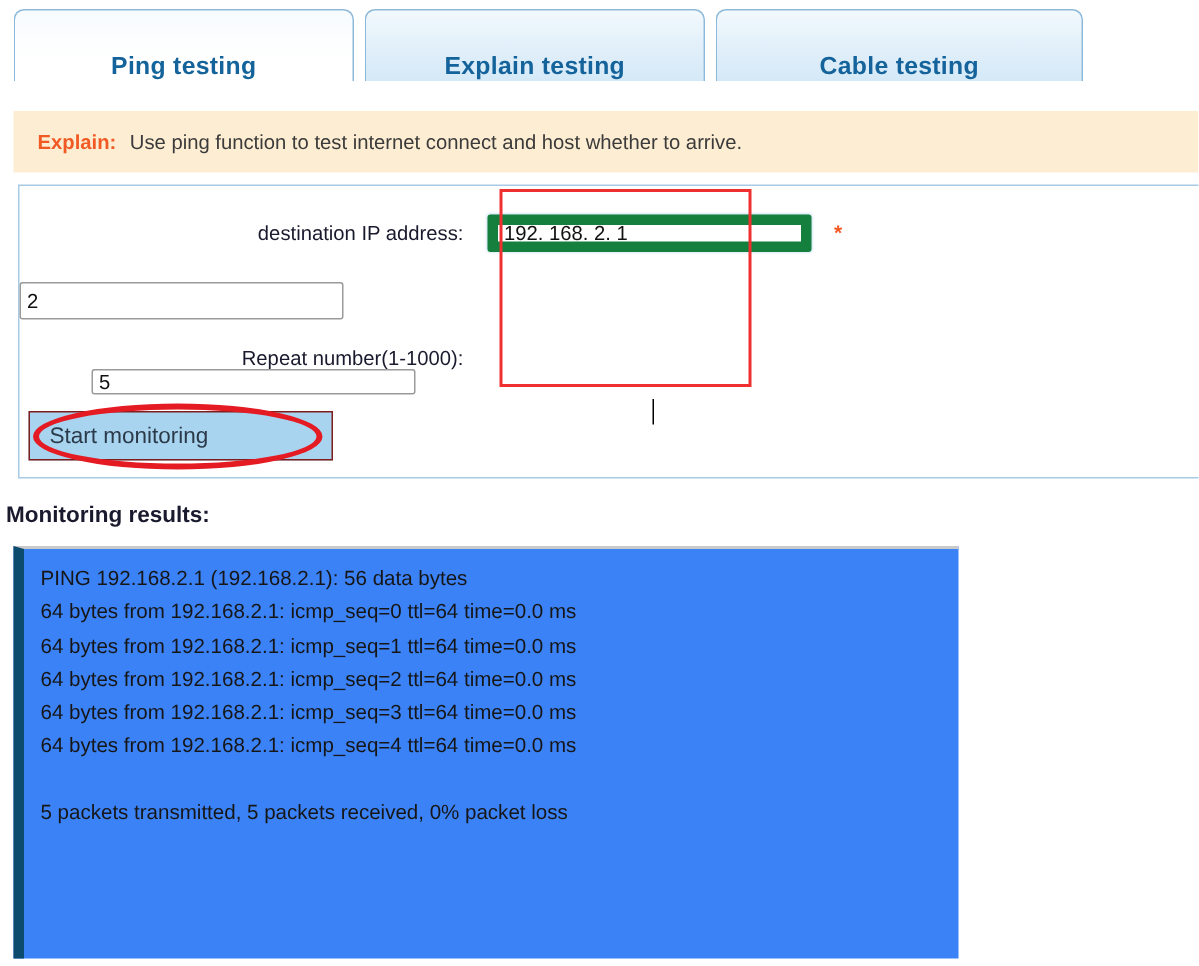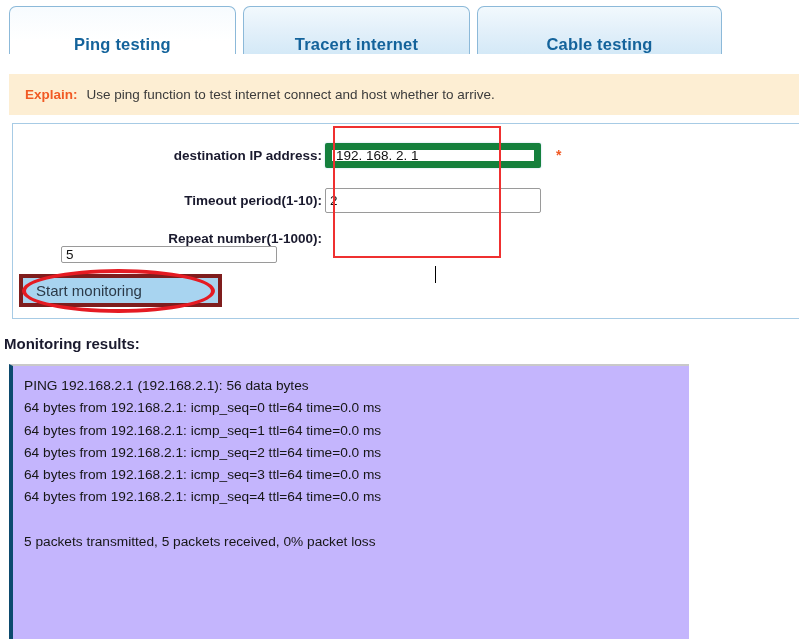--- a/index.html
+++ b/index.html
@@ -105,23 +105,23 @@
     display: flex;
     align-items: center;
   }
   .form-row.r1 { top: 17px; }
   .form-row.r2 { top: 62px; }
   .form-row.r3 { top: 107px; flex-direction: column; }
 
   .field-label {
     width: 312px;
     text-align: right;
-    padding-right: 3px;
-    box-sizing: border-box;
-    font-weight: bold;
+    padding-right: 16px;
+    box-sizing: border-box;
+    font-weight: normal;
     font-size: 13.5px;
     color: #1a1a2e;
     white-space: nowrap;
   }
   .field-input {
     width: 216px;
     height: 25px;
     box-sizing: border-box;
     border: 1px solid #9a9a9a;
     border-radius: 2px;
@@ -154,21 +154,21 @@
 
   
   .start-btn {
     position: absolute;
     left: 6px;
     top: 150px;
     width: 203px;
     height: 33px;
     box-sizing: border-box;
     background: #a8d4f0;
-    border: 4px solid #7f1d1d;
+    border: 1px solid #7f1d1d;
     font-family: "Liberation Sans", sans-serif;
     font-size: 15px;
     color: #2b3a48;
     text-align: left;
     padding-left: 13px;
     cursor: pointer;
   }
 
   
   .annot-rect {
@@ -201,47 +201,47 @@
     left: 4px;
     top: 335px;
     font-weight: bold;
     font-size: 15px;
     color: #1a1a2e;
   }
   .results-box {
     position: absolute;
     left: 9px;
     top: 364px;
-    width: 680px;
+    width: 630px;
     height: 275px;
     box-sizing: border-box;
     border-top: 2px solid #c9c9c9;
-    border-left: 4px solid #0c4a6e;
-    background: #c4b5fd;
+    border-left: 7px solid #0c4a6e;
+    background: #3b82f6;
     padding: 9px 0 0 11px;
   }
   .results-line {
     font-family: "Liberation Sans", sans-serif;
     font-size: 13.7px;
     color: #161616;
     line-height: 22.3px;
     white-space: pre;
     height: 22.3px;
   }
   .results-line.blank { color: transparent; }
 </style>
 </head>
 <body>
 
 <div class="tabstrip">
   <div class="tab tab-ping active">
     <span>Ping testing</span>
   </div>
   <div class="tab tab-tracert">
-    <span>Tracert internet</span>
+    <span>Explain testing</span>
   </div>
   <div class="tab tab-cable">
     <span>Cable testing</span>
   </div>
   <div class="tabstrip-filler"></div>
 </div>
 
 <div class="explain">
   <span class="explain-label">Explain:</span>
   <span class="explain-text">Use ping function to test internet connect and host whether to arrive.</span>
@@ -249,21 +249,20 @@
 
 <div class="form-panel">
 
   <div class="form-row r1">
     <span class="field-label">destination IP address:</span>
     <input class="field-input focused" type="text" value="192. 168. 2. 1" style="">
     <span class="required-star">*</span>
   </div>
 
   <div class="form-row r2">
-    <span class="field-label">Timeout period(1-10):</span>
     <input class="field-input" type="text" value="2" style="">
   </div>
 
   <div class="form-row r3">
     <span class="field-label">Repeat number(1-1000):</span>
     <input class="field-input" type="text" value="5" style="">
   </div>
 
   <div class="caret"></div>
 

